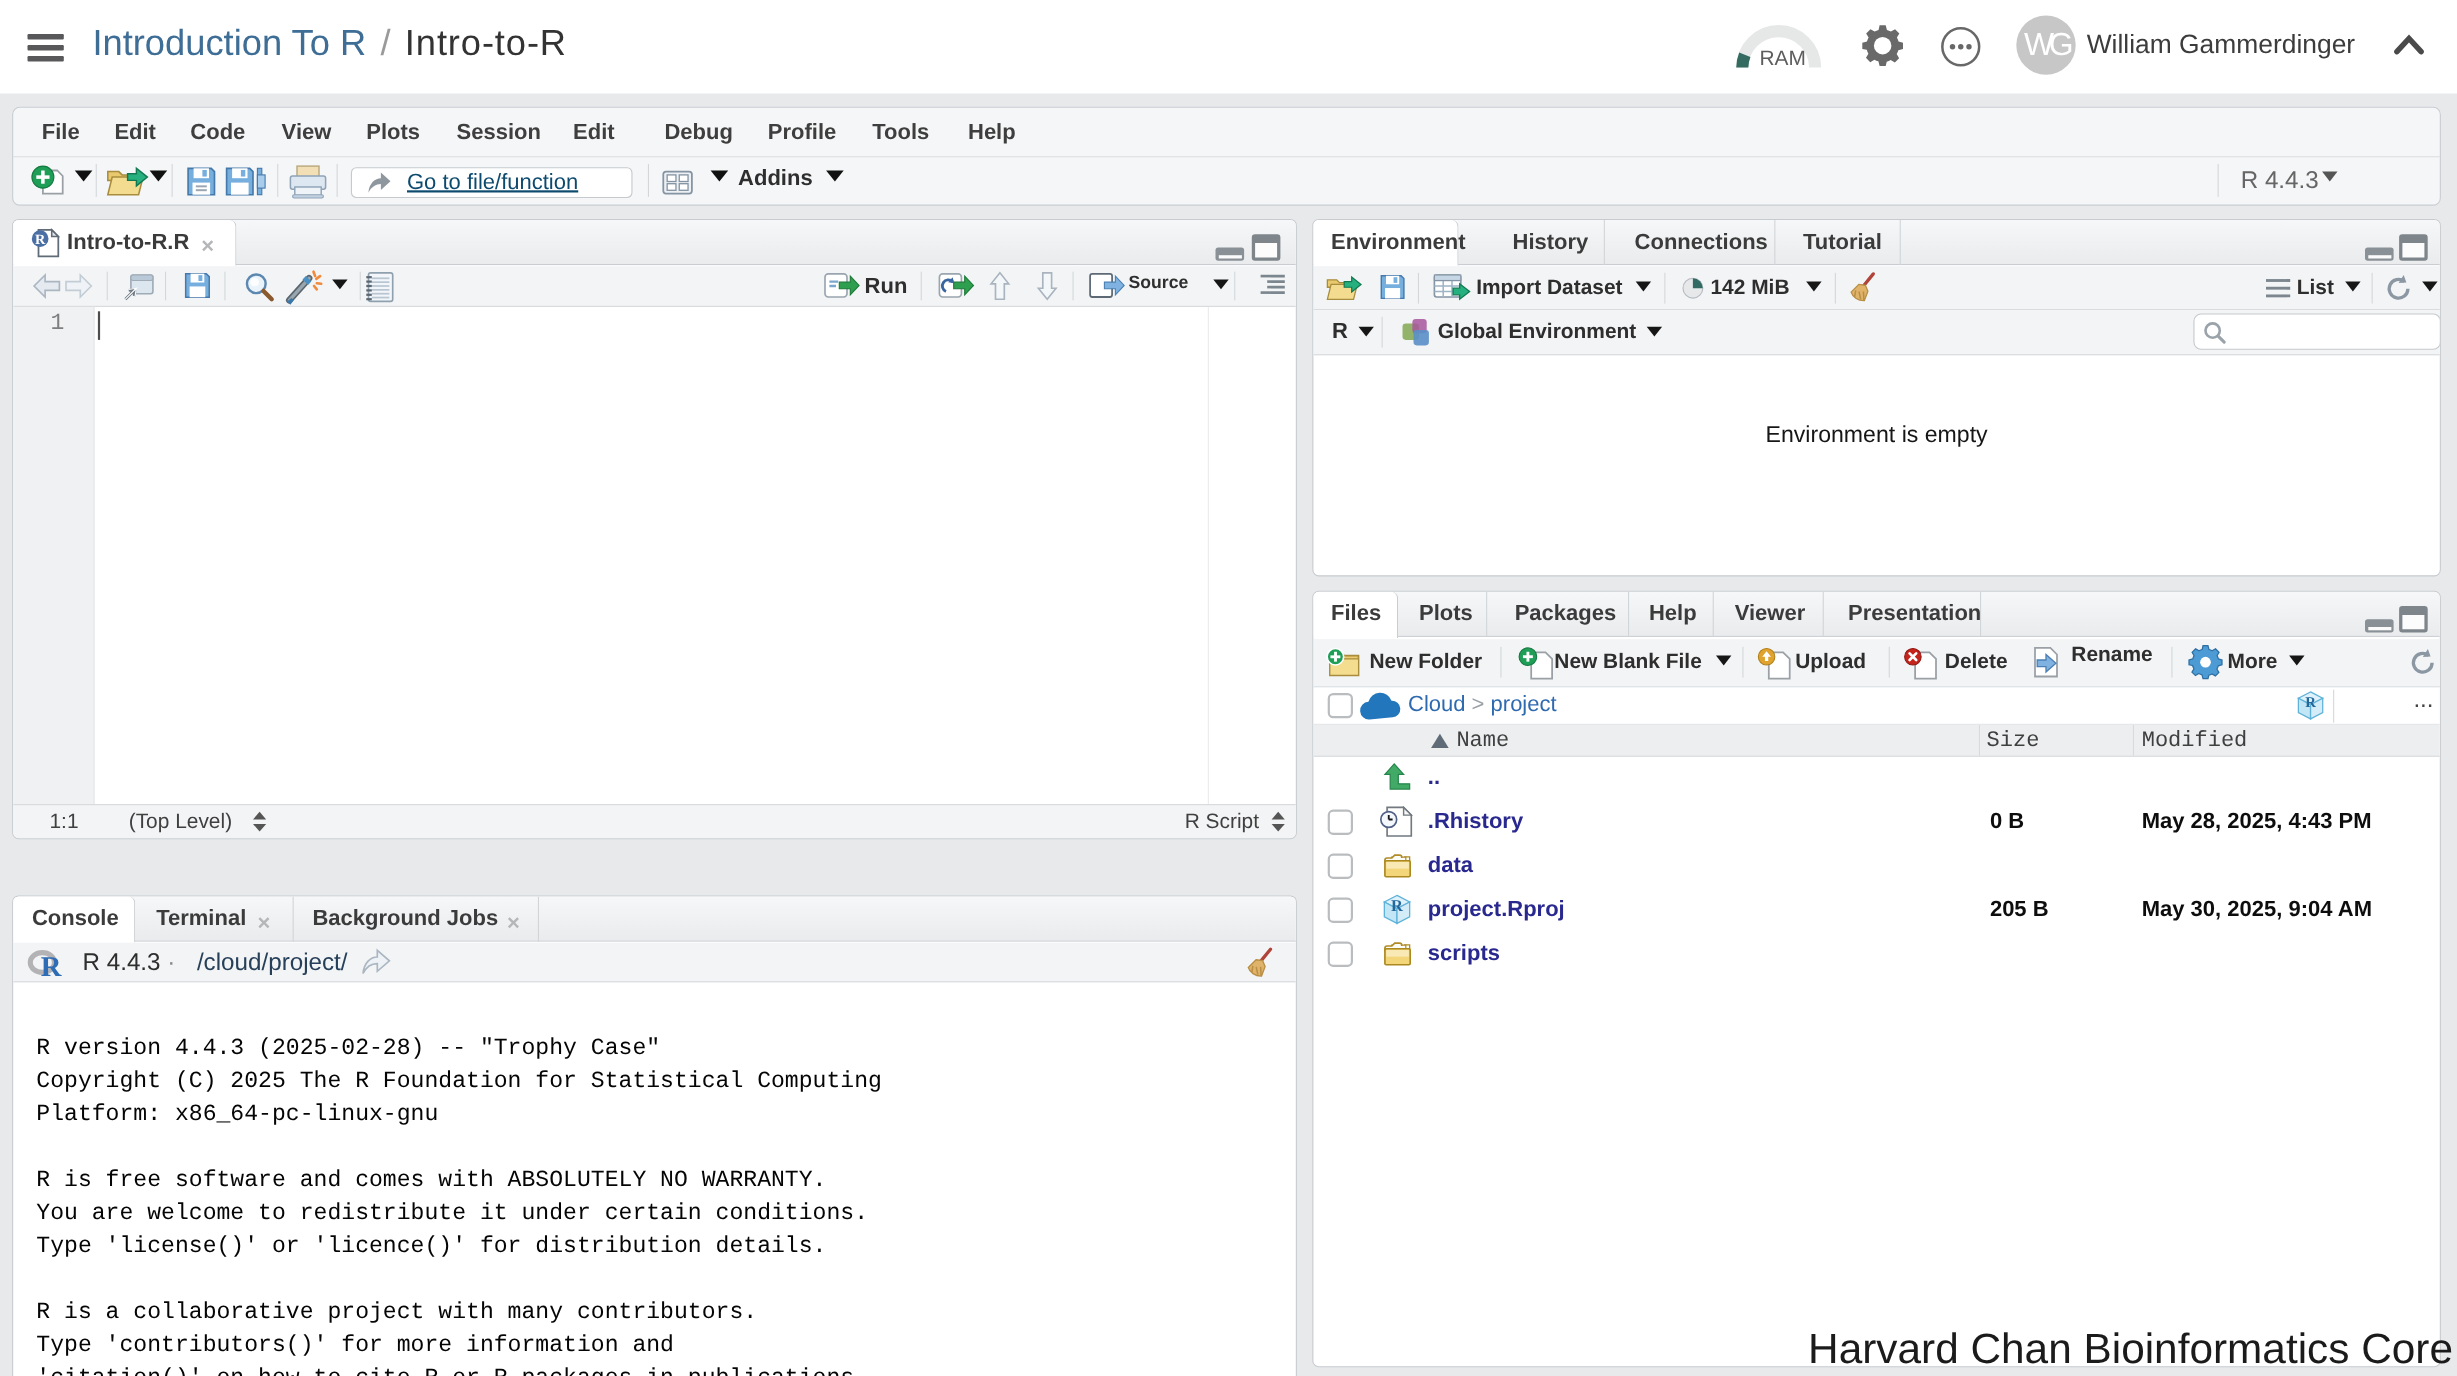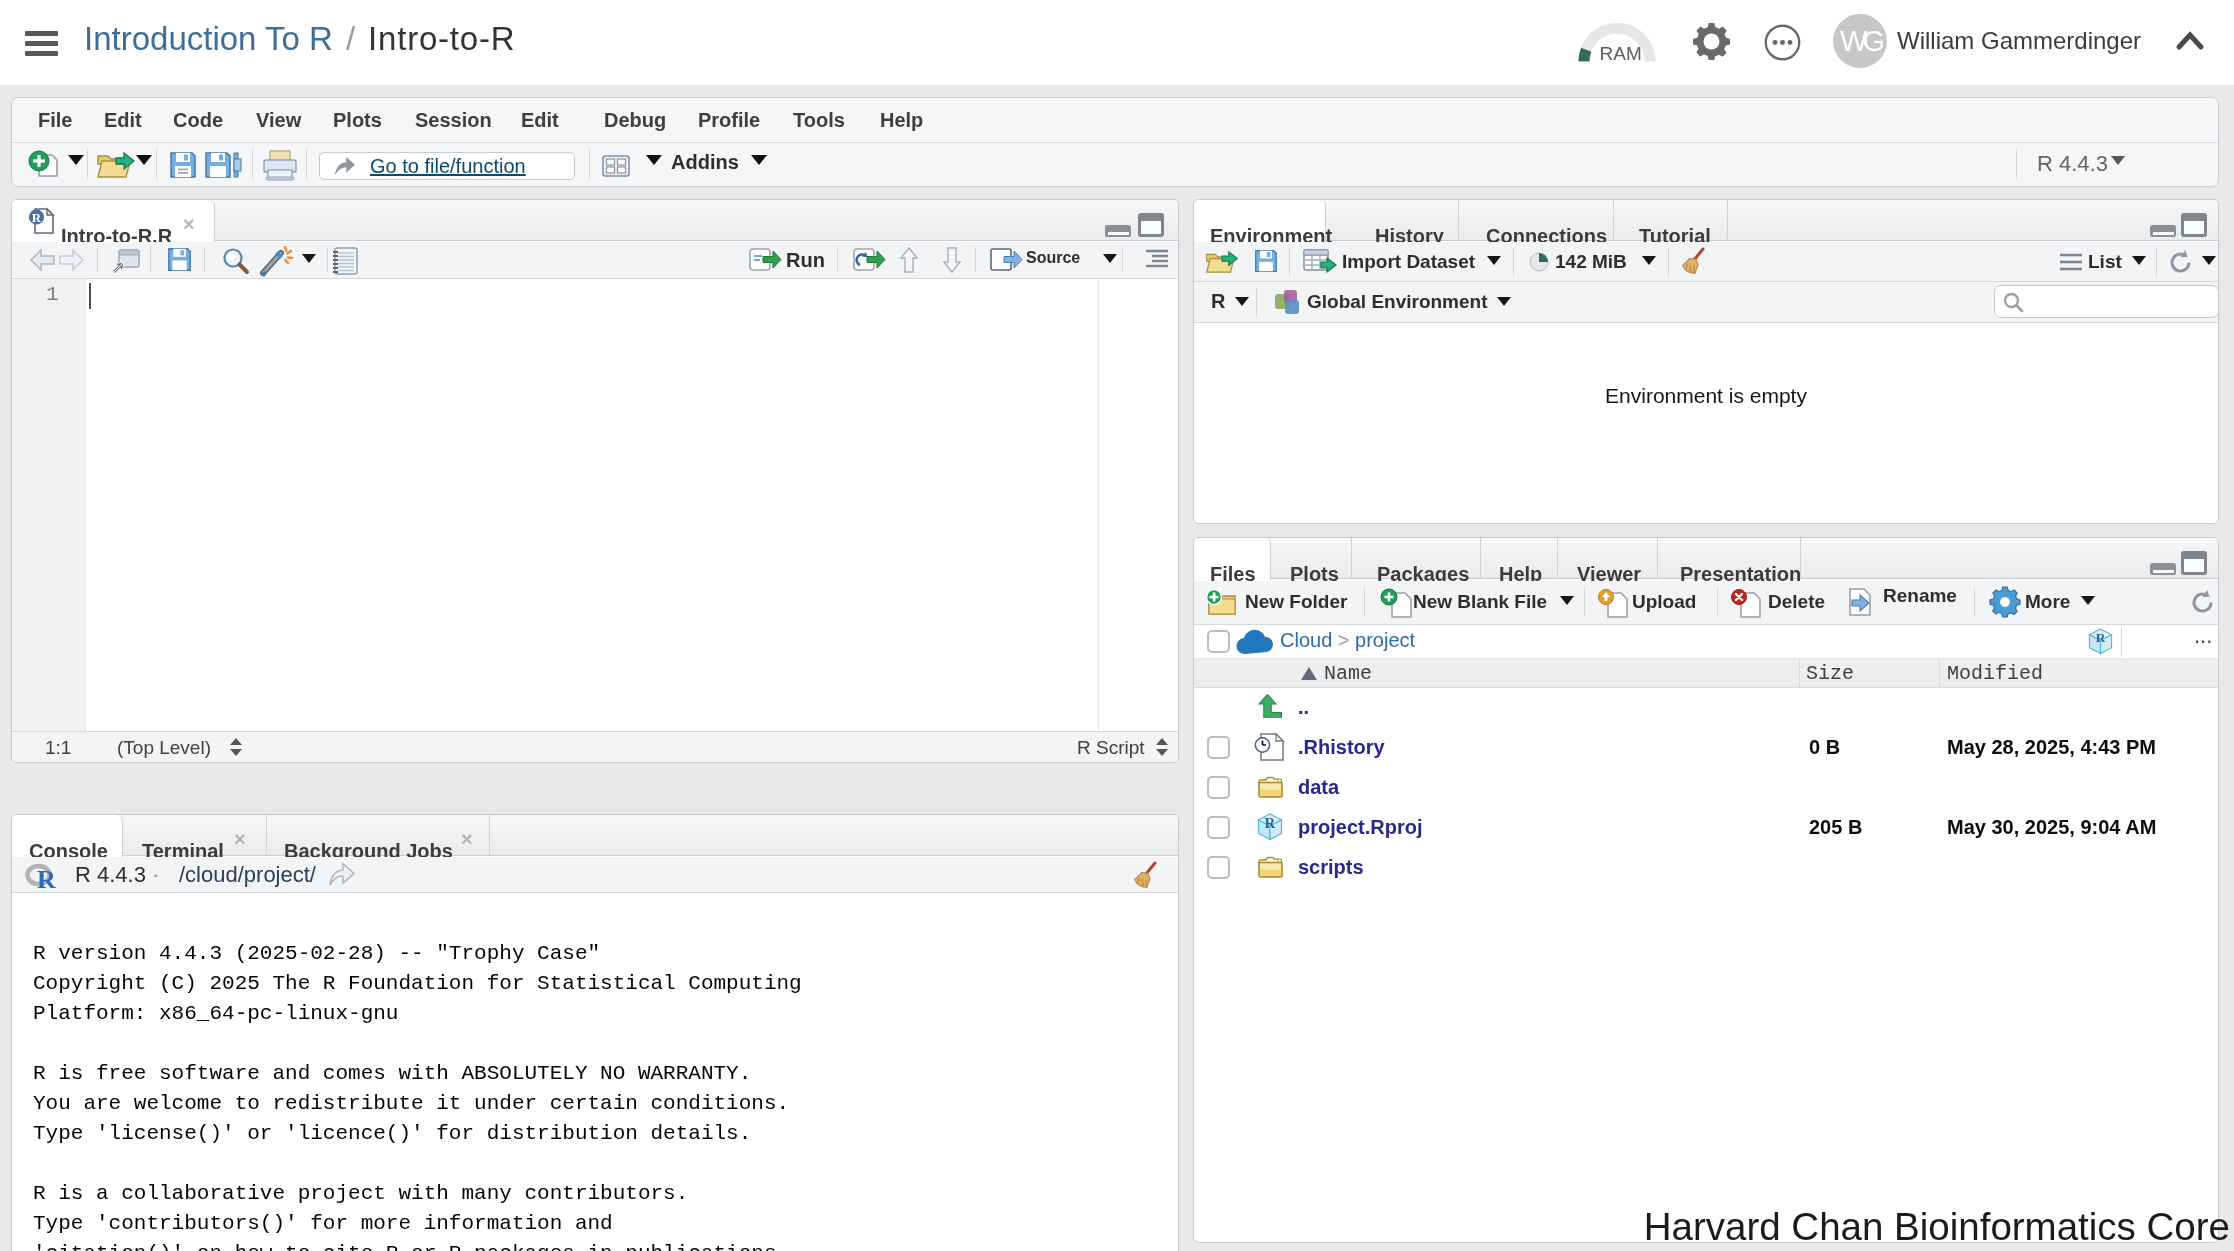--- a/index.html
+++ b/index.html
@@ -28,21 +28,21 @@
   #gotobox .ph { position:absolute; left:50px; top:2px; font-size:20px; color:#0c4a6e;text-decoration:underline; }
   .caret { position:absolute; width:0; height:0; border-left:7px solid transparent; border-right:7px solid transparent; border-top:9px solid #161616; }
   .caretL { position:absolute; width:0; height:0; border-left:8px solid transparent; border-right:8px solid transparent; border-top:10px solid #111; }
   .lbl { position:absolute; font-size:19px; font-weight:700; color:#2e2e2e; }
 
   
   .pane { background:#fff; border:1px solid #c7cbcf; border-radius:6px; overflow:hidden; }
   .tabbar { position:absolute; left:0; top:0; right:0; height:41px; background:linear-gradient(#f6f7f8,#e9ebed); border-bottom:1px solid #c9cdd1; }
   .tab { position:absolute; top:0; height:41px; border-right:1px solid #d2d5d8; font-size:20px; font-weight:700; color:#3b3b3b; }
   .tab.active { background:#fff; height:42px; border-right:1px solid #c9cdd1; border-top-right-radius:6px; }
-  .tab .tx { position:absolute; top:9px;margin-top:16px; }
+  .tab .tx { position:absolute; top:9px; }
   .tclose { position:absolute; top:13px; font-size:20px; font-weight:700; color:#b4b6b8; }
   .mm1 { position:absolute; top:0; width:26px; height:41px; }
   .mm1 i { position:absolute; left:0; top:25px; width:26px; height:12px; background:#899096; border-radius:2.5px; }
   .mm1 i:after { content:""; position:absolute; left:2.5px; right:2.5px; bottom:2px; height:3.5px; background:#fbfbfb; }
   .mm2 { position:absolute; top:0; width:26px; height:41px; }
   .mm2 i { position:absolute; left:0; top:13px; width:26px; height:24px; background:#fcfcfc; border:3px solid #7e858b; border-top-width:8px; border-radius:3px; }
   .toolbar { position:absolute; left:0; right:0; background:#f3f4f5; border-bottom:1px solid #d6d9dc; }
 
   
   #src { left:11px; top:199px; width:1168px; height:564px; }

